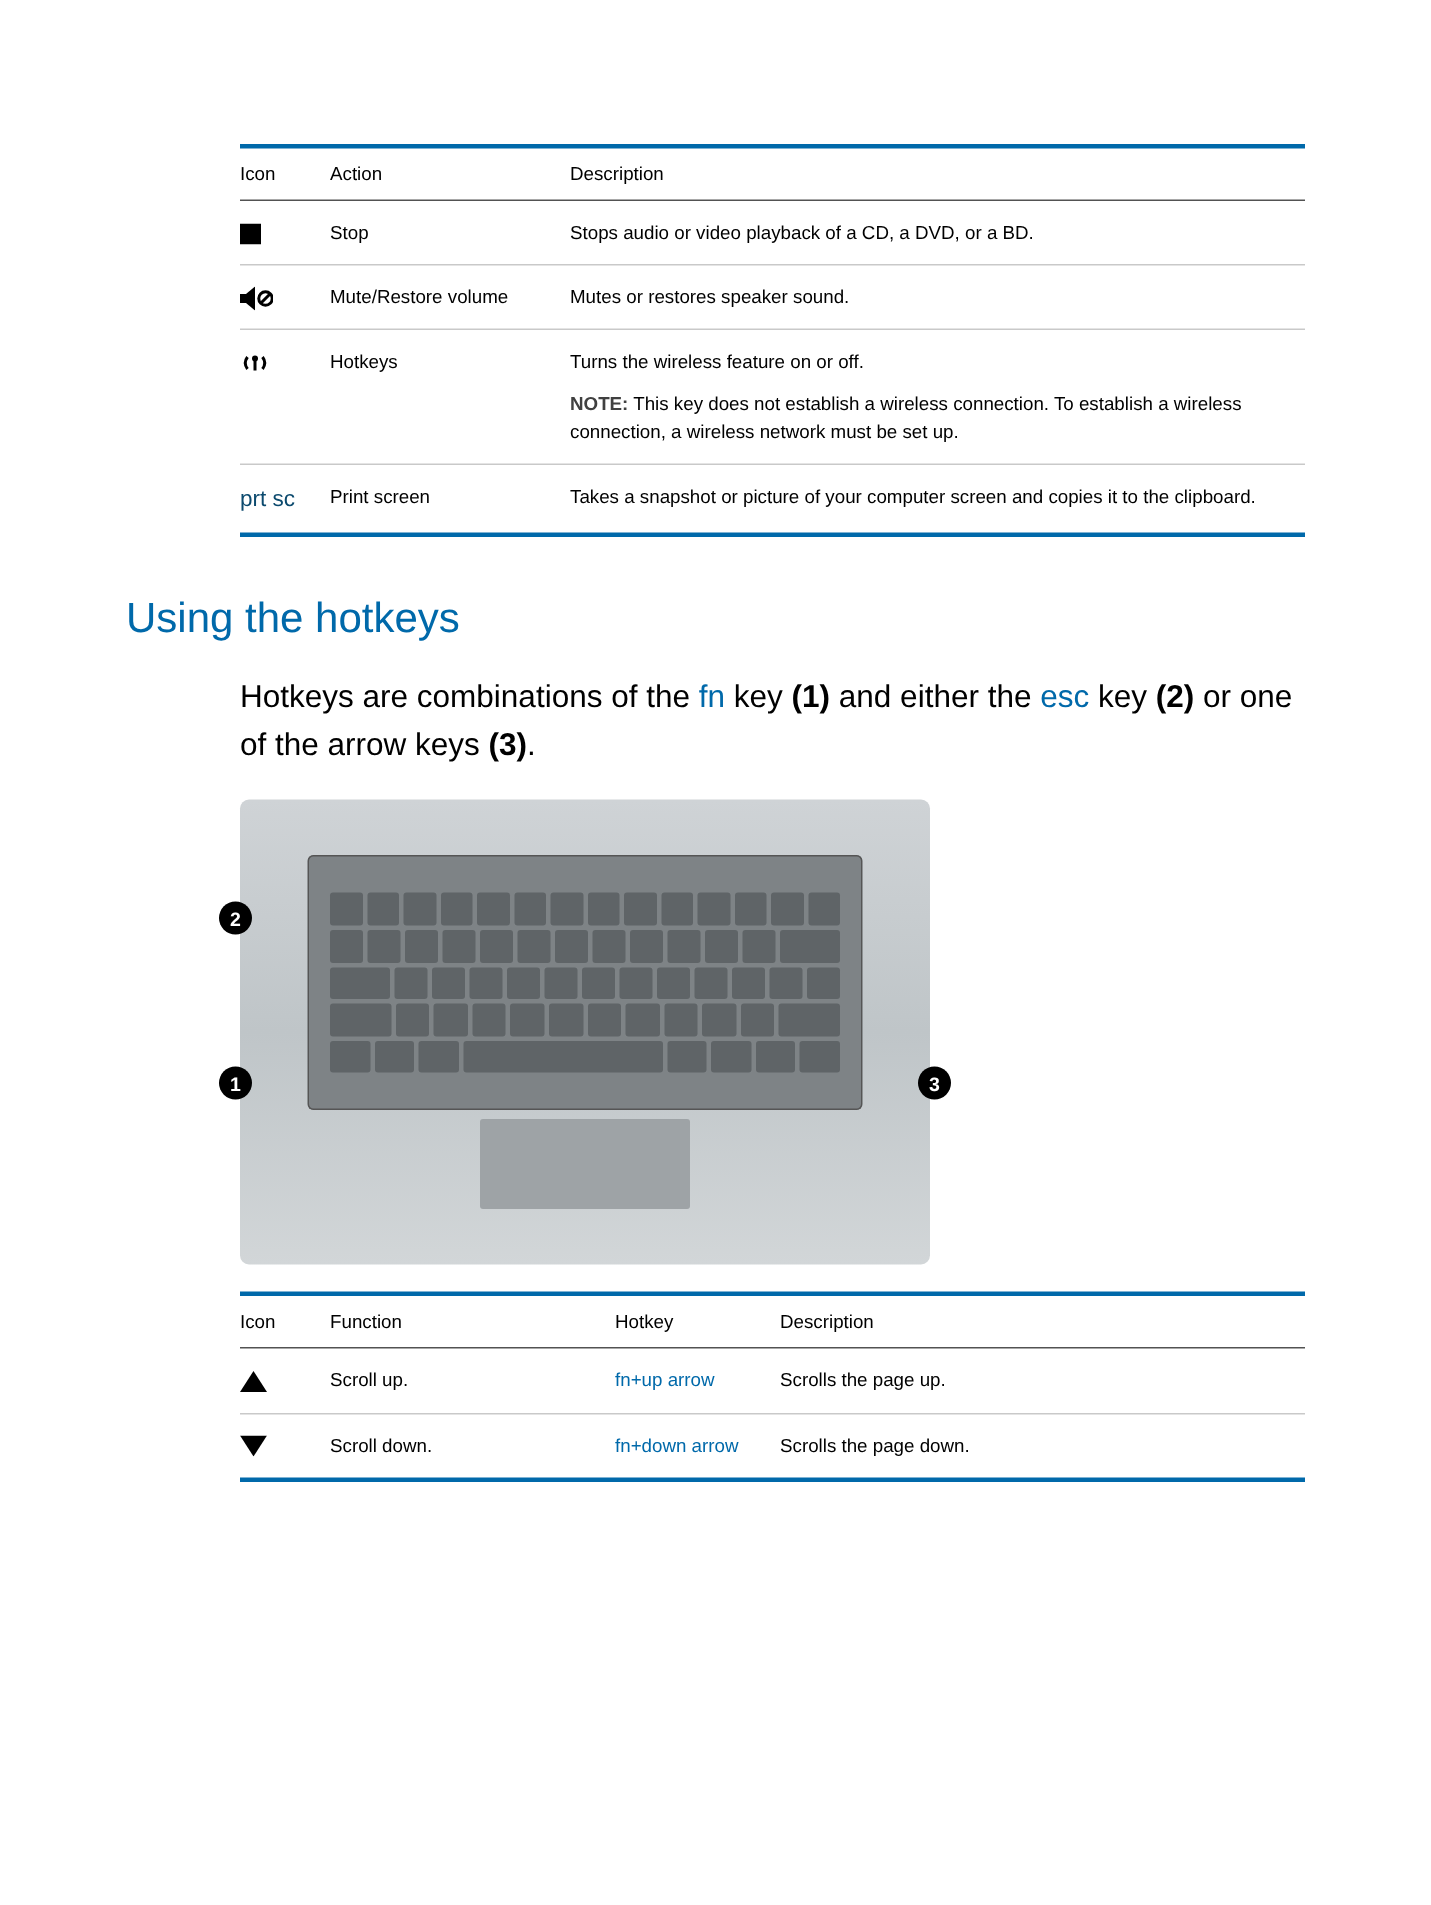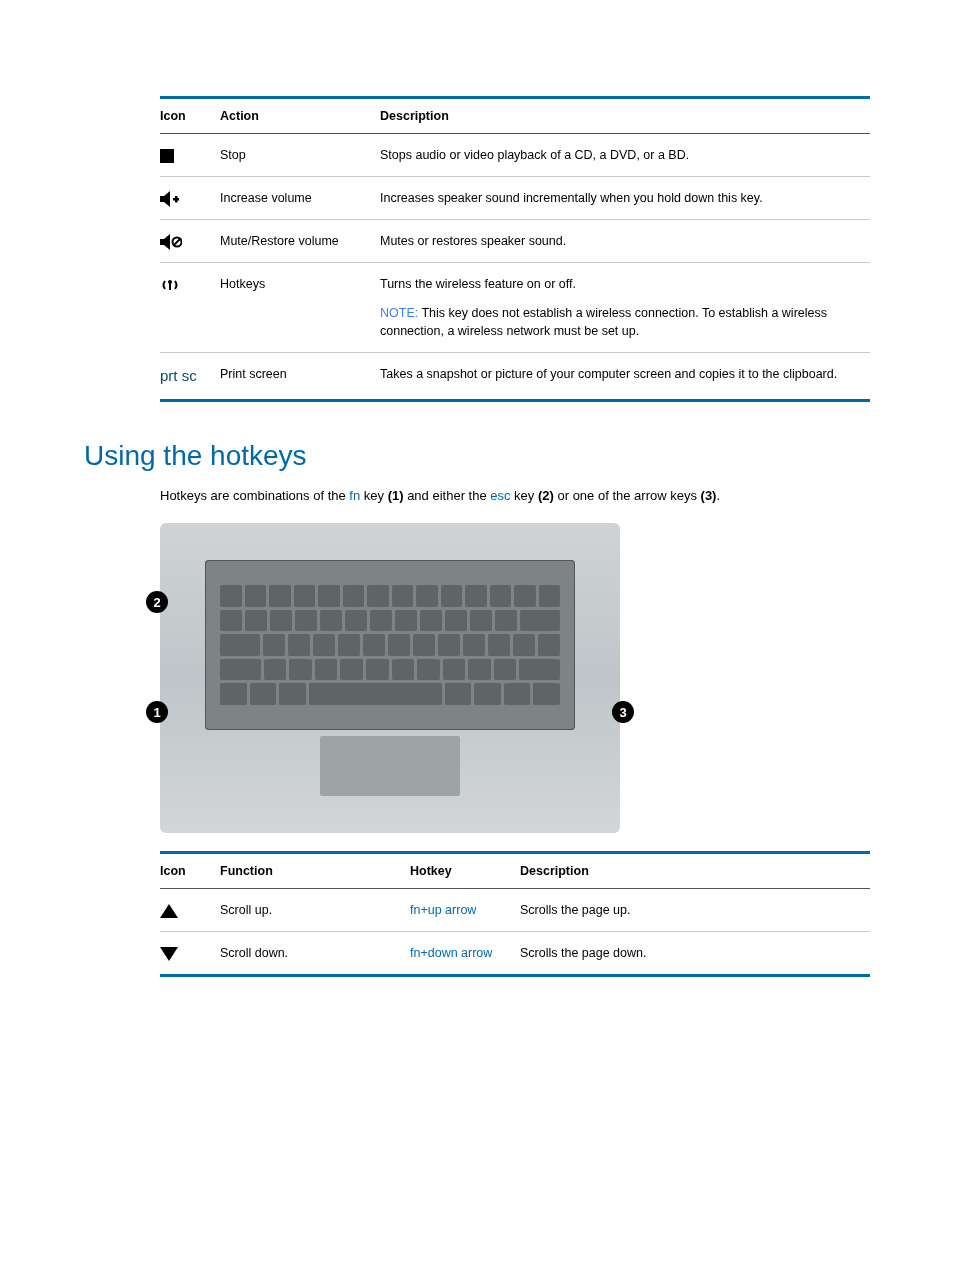--- a/index.html
+++ b/index.html
@@ -16,51 +16,51 @@
     padding: 96px 84px 60px 84px;
   }
   .tbl {
     width: 100%;
     border-collapse: collapse;
     margin-left: 76px;
     width: calc(100% - 76px);
   }
   .tbl th {
     text-align: left;
-    font-weight: bold;
+    font-weight: normal;
     font-size: 12.5px;
     padding: 10px 6px 10px 0;
     vertical-align: top;
   }
   .tbl td {
     padding: 12px 6px 12px 0;
     vertical-align: top;
     font-size: 12.5px;
     border-bottom: 1px solid #c9c9c9;
     line-height: 1.45;
   }
   .tbl tr:last-child td { border-bottom: none; }
   .tbl .icon-cell { width: 60px; }
   .tbl1 .col-action { width: 160px; }
   .tbl2 .col-func   { width: 190px; }
   .tbl2 .col-hk     { width: 110px; }
   .tbl thead tr { border-top: 3px solid #0069aa; border-bottom: 1px solid #525252; }
   .tbl tbody { }
   .tbl-end { border-top: 3px solid #0069aa; margin-left:76px; }
   .blue { color: #0069aa; }
-  .note-label { color: #3b82f6; font-weight: normal; }
+  .note-label { color: #404040; font-weight: bold; }
   h1.section {
     color: #0069aa;
     font-size: 28px;
     font-weight: normal;
     margin: 38px 0 14px 0;
   }
   .body-text {
     margin-left: 76px;
-    font-size: 13px;
+    font-size: 21px;
     line-height: 1.5;
   }
   .img-placeholder {
     margin: 18px 0 18px 76px;
     width: 460px;
     height: 310px;
     background: linear-gradient(180deg,#cfd3d6 0%, #bfc5c8 50%, #d2d6d8 100%);
     border-radius: 6px;
     position: relative;
     display: flex;
@@ -118,32 +118,20 @@
         <td class="icon-cell">
           <svg class="icon" width="14" height="14" viewBox="0 0 14 14">
               <rect x="0" y="0" width="14" height="14" fill="#000"></rect>
             </svg>
         </td>
         <td>Stop</td>
         <td>Stops audio or video playback of a CD, a DVD, or a BD.</td>
       </tr>
       <tr>
         <td class="icon-cell">
-          <svg class="icon" width="20" height="16" viewBox="0 0 20 16">
-              <rect x="0" y="5" width="4" height="6" fill="#000"></rect>
-              <polygon points="4,5 10,0 10,16 4,11" fill="#000"></polygon>
-              <rect x="13" y="7" width="6" height="2.5" fill="#000"></rect>
-              <rect x="15" y="5" width="2.5" height="6.5" fill="#000"></rect>
-            </svg>
-        </td>
-        <td>Increase volume</td>
-        <td>Increases speaker sound incrementally when you hold down this key.</td>
-      </tr>
-      <tr>
-        <td class="icon-cell">
           <svg class="icon" width="22" height="16" viewBox="0 0 22 16">
               <rect x="0" y="5" width="4" height="6" fill="#000"></rect>
               <polygon points="4,5 10,0 10,16 4,11" fill="#000"></polygon>
               <circle cx="17" cy="8" r="4.5" fill="none" stroke="#000" stroke-width="2"></circle>
               <line x1="14" y1="11" x2="20" y2="5" stroke="#000" stroke-width="2"></line>
             </svg>
         </td>
         <td>Mute/Restore volume</td>
         <td>Mutes or restores speaker sound.</td>
       </tr>

